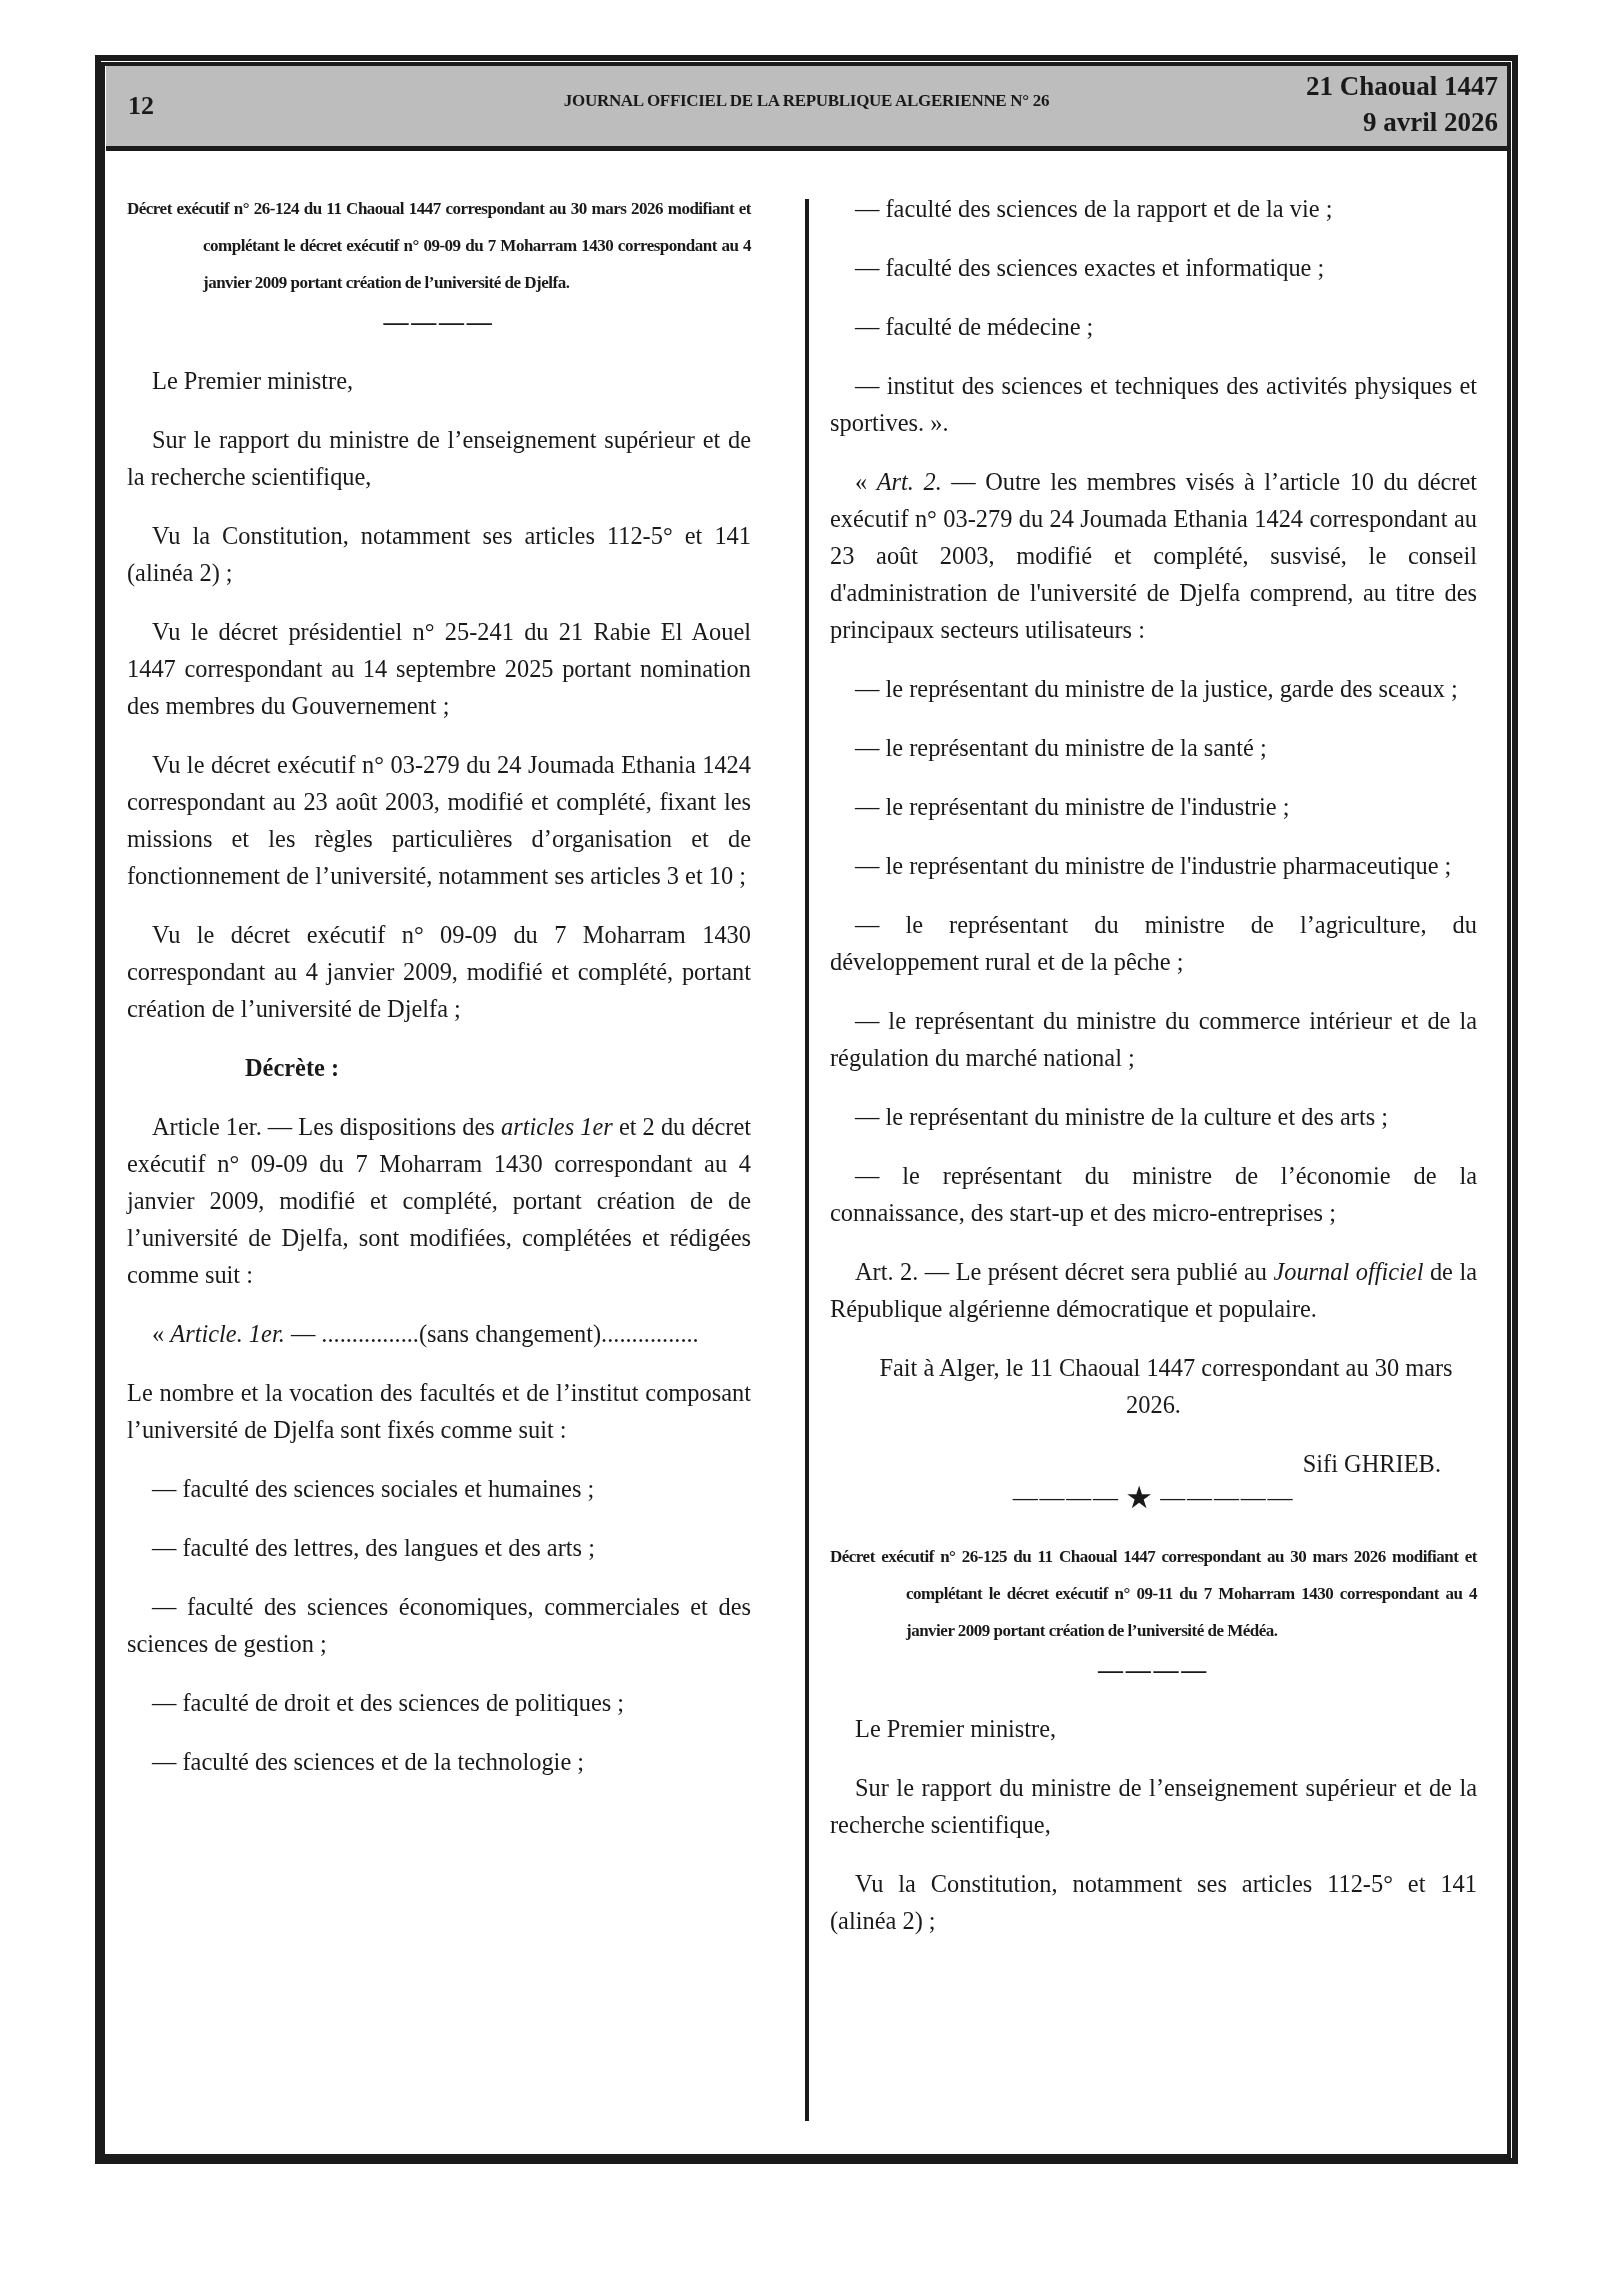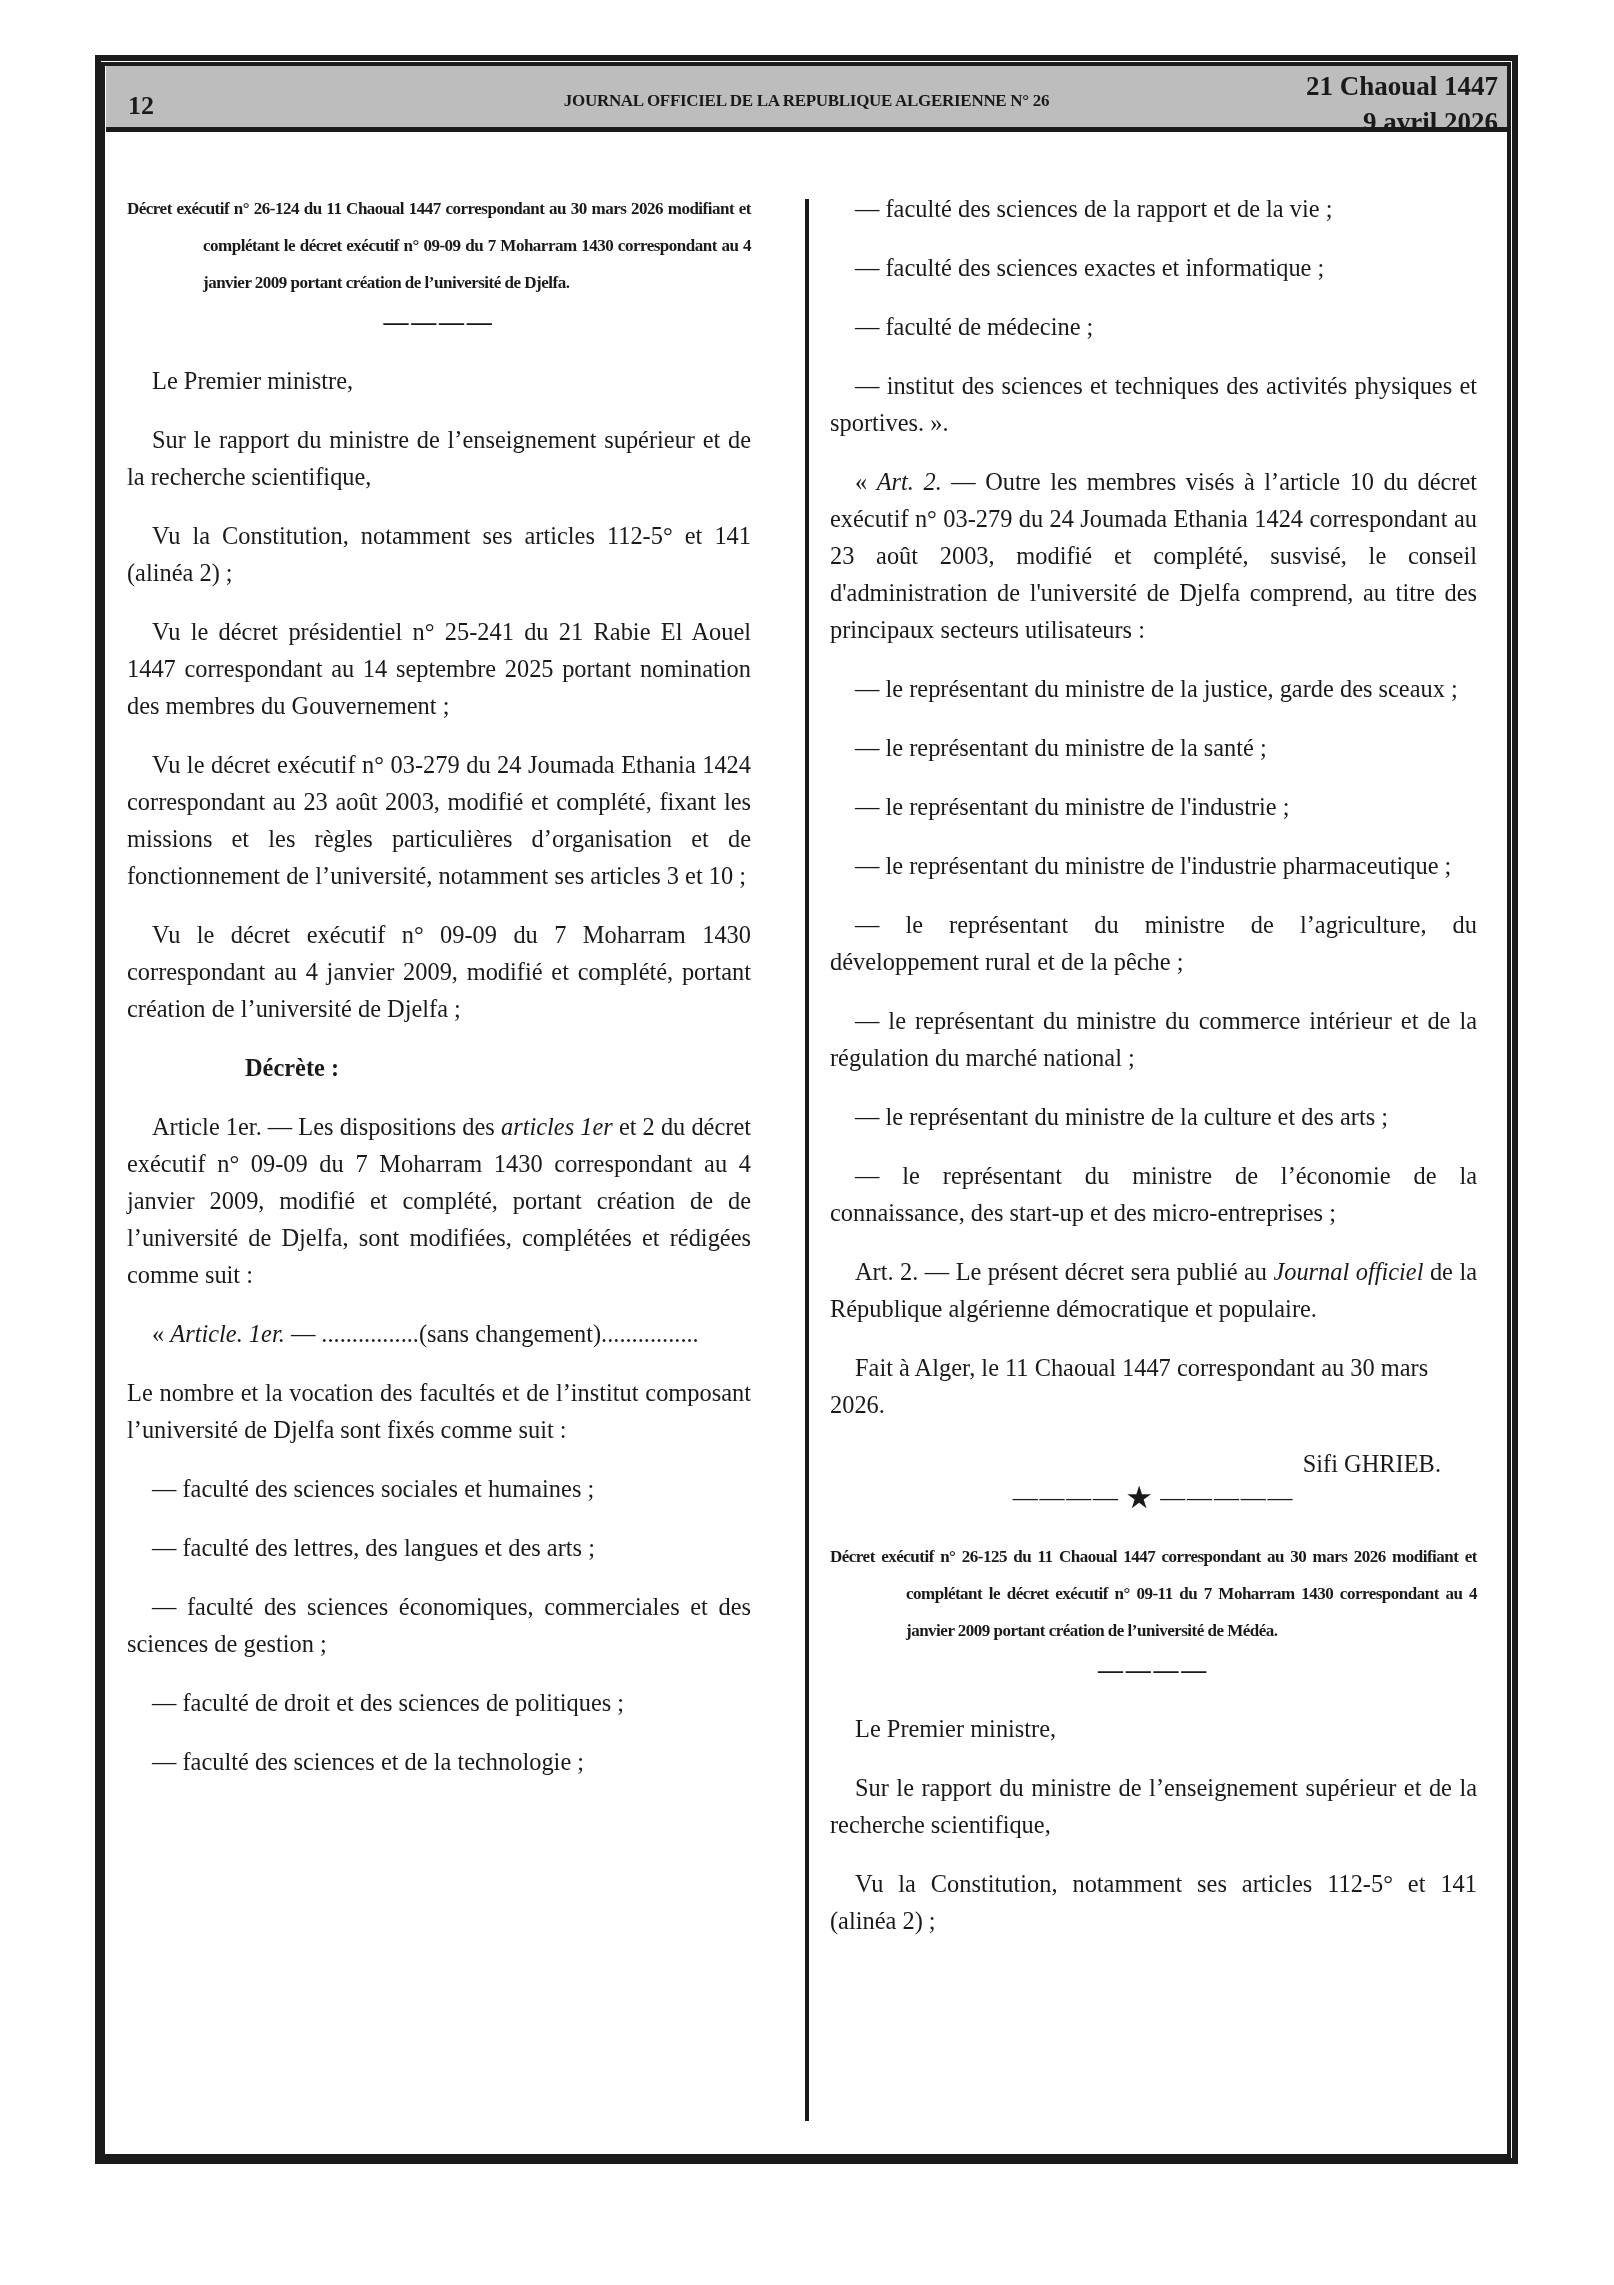--- a/index.html
+++ b/index.html
@@ -4,38 +4,38 @@
 <style>
   html, body { margin: 0; padding: 0; background: #ffffff; }
   body { width: 1615px; height: 2285px; position: relative; overflow: hidden;
          font-family: "Liberation Serif", "DejaVu Serif", serif; color: #1a1a1a; }
 
   .frame-outer { position: absolute; left: 95px; top: 55px; width: 1423px; height: 2109px;
                  border: 6.3px solid #1b1b1b; box-sizing: border-box; }
   .frame-inner { position: absolute; left: 101px; top: 62px; width: 1410px; height: 2096px;
                  border: 4.5px solid #1b1b1b; box-sizing: border-box; }
 
-  .header-band { position: absolute; left: 106px; top: 66px; width: 1401px; height: 66px;
+  .header-band { position: absolute; left: 106px; top: 66px; width: 1401px; height: 85px;
                  background: #bdbdbd; border-bottom: 5.4px solid #1b1b1b; box-sizing: border-box; }
   .hdr-page { position: absolute; left: 22px; top: 25px; font-size: 26px; font-weight: bold; }
   .hdr-title { position: absolute; left: 0; right: 0; top: 25px; text-align: center;
                font-size: 17px; font-weight: bold; letter-spacing: -0.3px; }
   .hdr-date { position: absolute; right: 9px; top: 1.8px; text-align: right;
               font-size: 27px; font-weight: bold; line-height: 36px; }
 
   .divider { position: absolute; left: 805px; top: 199px; width: 3.6px; height: 1922px; background: #1b1b1b; }
 
   .col { position: absolute; top: 190px; width: 624px; font-size: 24.4px; line-height: 37px; }
   .col.left { left: 127px; }
   .col.right { left: 830px; width: 647px; }
 
   .p { margin: 0 0 22px 0; text-align: justify; text-indent: 25px; }
   .p.noindent { text-indent: 0; }
   .p.dash { text-indent: 25px; }
-  .p.left-align { text-align: left; }
+  .p.left-align { text-align: center; }
 
   .decree-title { font-weight: bold; font-size: 17px; line-height: 37px; text-align: justify;
                   padding-left: 76px; text-indent: -76px; margin: 0 0 7.2px 0; letter-spacing: -0.5px; }
   .sep { text-align: center; font-weight: bold; font-size: 25px; letter-spacing: 2.7px; margin: 0 0 27px 0; line-height: 27px; }
   .decrete { font-weight: bold; margin: 0 0 22px 0; padding-left: 118px; }
   .signature { text-align: right; padding-right: 36px; margin: 5.4px 0 0 0; }
   .star-sep { text-align: center; margin: 1.8px 0 27px 0; font-size: 25px; line-height: 27px; letter-spacing: 1.8px; }
   .star-sep .star { font-size: 31px; vertical-align: -1.8px; margin: 0 5.4px; }
   em { font-style: italic; }
 </style>

